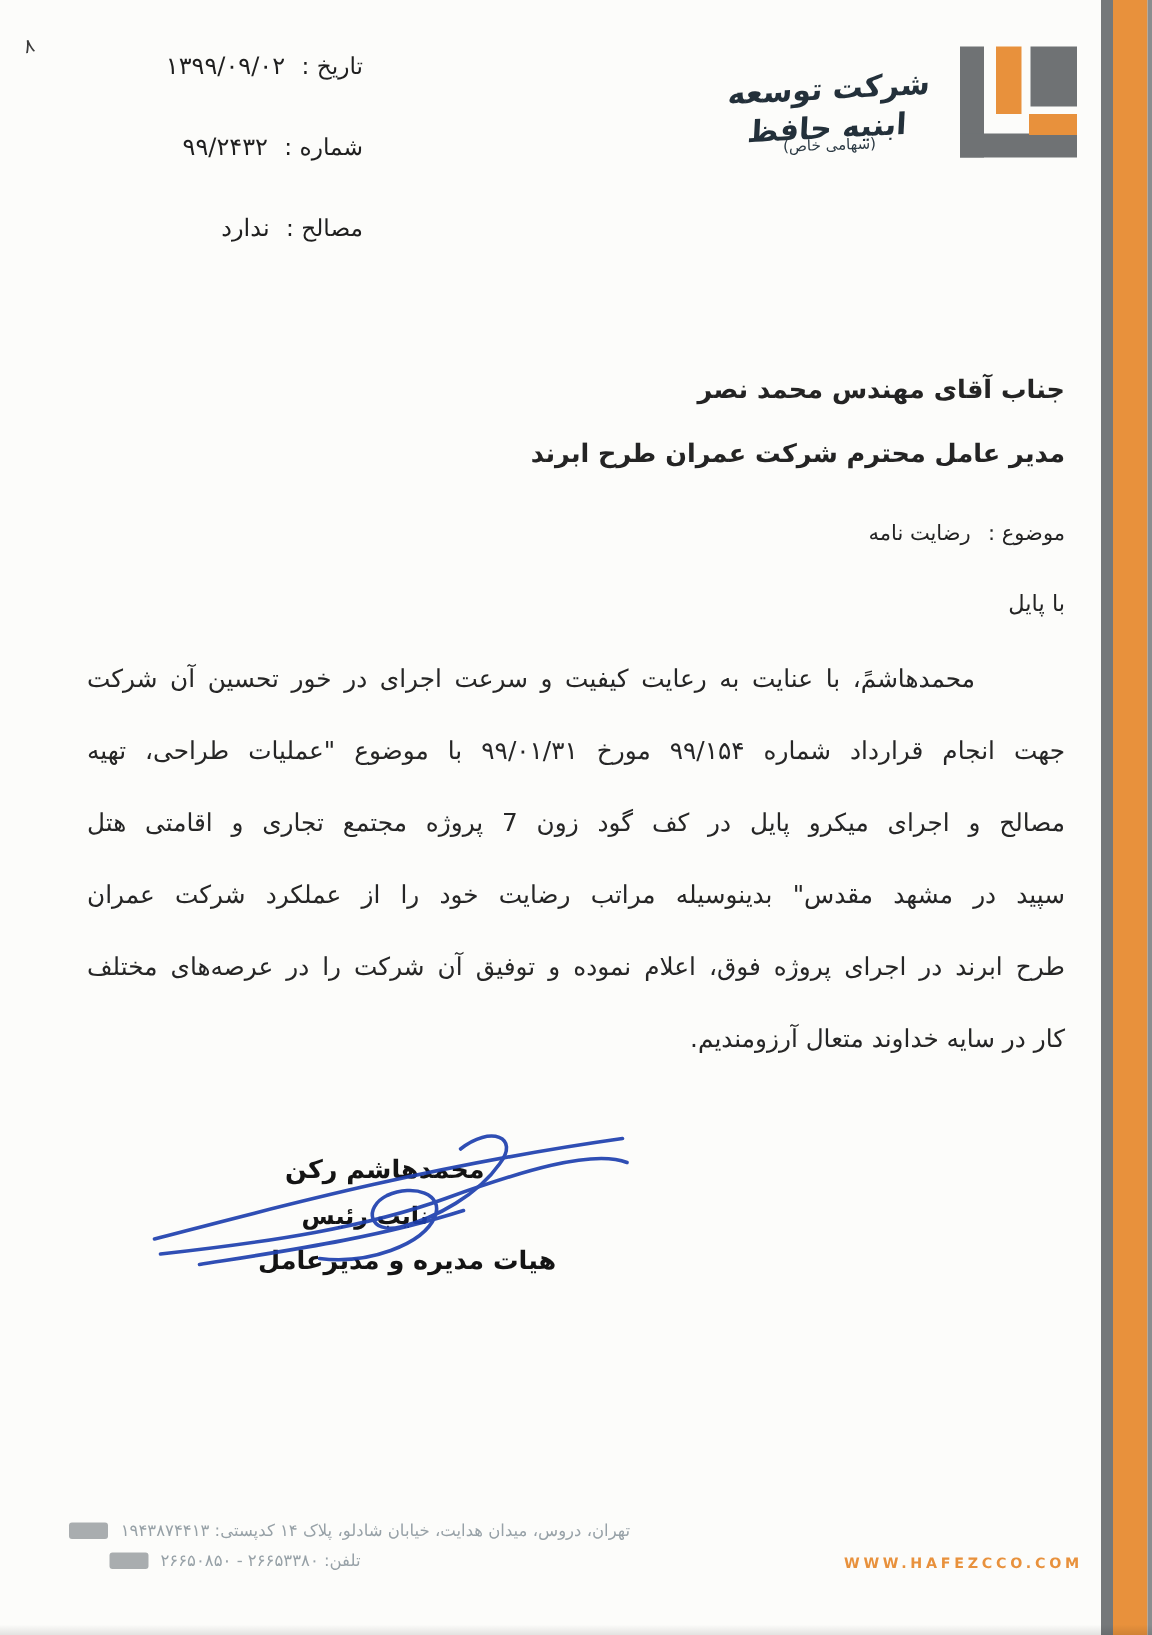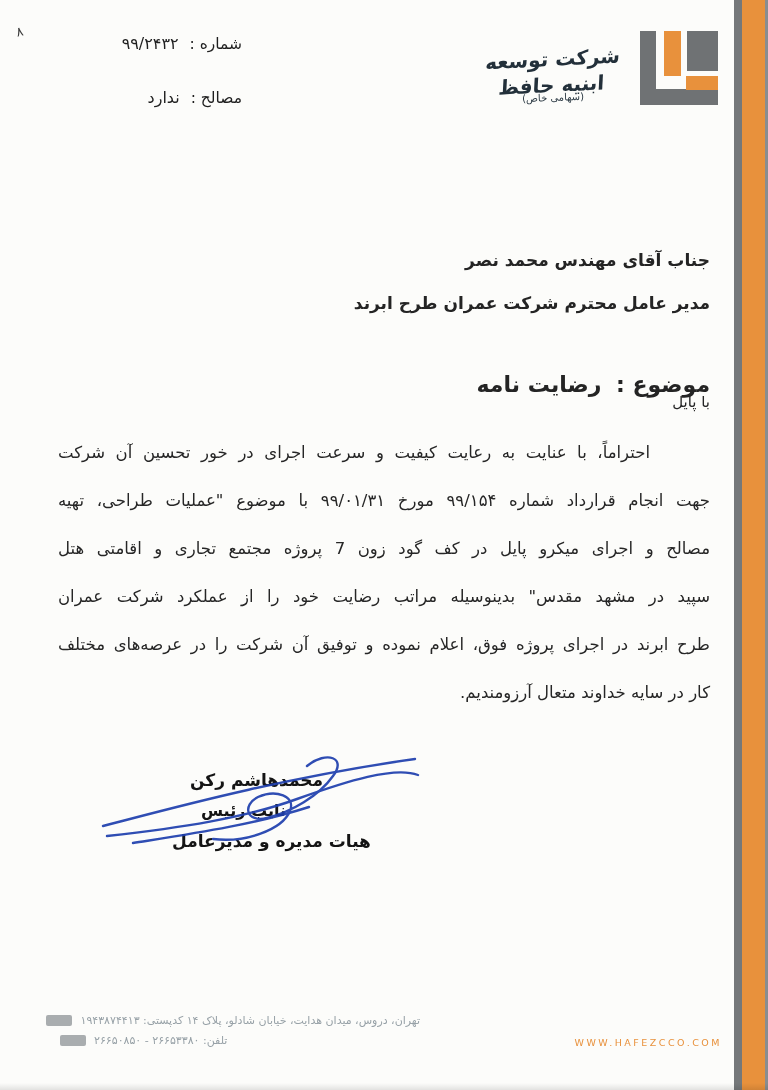--- a/index.html
+++ b/index.html
@@ -39,21 +39,21 @@
   .brand-name { position:absolute; right:136px; top:46px; width:160px; text-align:center;
                 direction:rtl; font-size:20px; font-weight:bold; color:#23303a;
                 transform:rotate(-3deg) skewX(-6deg); line-height:1.3; }
   .brand-type { position:absolute; right:170px; top:92px; width:90px; text-align:center;
                 direction:rtl; font-size:10px; color:#2c3a44; transform:rotate(-2deg); }
 
   
   .rtl-line { position:absolute; right:58px; direction:rtl; text-align:right; white-space:nowrap; }
   .recipient-1 { top:250px; font-size:17px; font-weight:bold; }
   .recipient-2 { top:293px; font-size:17px; font-weight:bold; }
-  .subject     { top:348px; font-size:22px; font-weight:bold;margin-top:24px; }
+  .subject     { top:348px; font-size:14px; font-weight:normal; }
   .subject .val{ margin-right:7px; }
   .salutation  { top:393px; font-size:15px; }
 
   
   .body-block { position:absolute; left:58px; right:58px; top:429px; direction:rtl; }
   .body-line  { height:48px; line-height:48px; font-size:16.5px; color:#262626;
                 white-space:nowrap; text-align:right; }
   .body-line.justify { white-space:normal; text-align:justify; text-align-last:justify; }
   .body-line.indent  { padding-right:60px; }
 
@@ -61,38 +61,42 @@
   .sig-text { position:absolute; direction:rtl; white-space:nowrap; color:#141414; }
   .sig-name   { left:190px; top:770px; font-size:17px; font-weight:bold; }
   .sig-title1 { left:201px; top:801px; font-size:16px; font-weight:bold; }
   .sig-title2 { left:152px; top:831px; font-size:17px; font-weight:bold; letter-spacing:1px;margin-left:20px; }
   .sig-ink { position:absolute; left:95px; top:746px; width:330px; height:110px; }
 
   
   .footer-line { position:absolute; direction:rtl; white-space:nowrap;
                  font-size:11px; color:#97a1a7; display:flex; align-items:center; gap:8px;margin-left:24px; }
   .footer-address { top:1014px; right:348px; }
-  .footer-phone   { top:1034px; left:36px; flex-direction:row; }
+  .footer-phone   { top:1034px; left:49px; flex-direction:row; }
   .footer-marker  { display:inline-block; width:26px; height:11px; border-radius:2px;
                     background:#a9adaf; flex:none; }
-  .website { position:absolute; right:46px; top:1037px; font-size:9.5px; font-weight:normal;
+  .website { position:absolute; right:46px; top:1037px; font-size:9.5px; font-weight:bold;
              letter-spacing:2.5px; }
 </style>
 </head>
 <body>
 
 <div class="page">
 
   <div class="stripe-gray" style="background: rgb(117, 120, 122);"></div>
   <div class="stripe-orange" style="background: rgb(232, 145, 60);"></div>
   <div class="stripe-edge" style="background: rgb(138, 141, 143);"></div>
 
   <div class="corner-mark">۸</div>
 
   <div class="meta">
+    <div class="meta-row">
+      <span>تاریخ :</span>
+      <span class="val">۱۳۹۹/۰۹/۰۲</span>
+    </div>
     <div class="meta-row">
       <span>شماره :</span>
       <span class="val">۹۹/۲۴۳۲</span>
     </div>
     <div class="meta-row">
       <span>مصالح :</span>
       <span class="val">ندارد</span>
     </div>
   </div>
 
@@ -111,21 +115,21 @@
   <div class="rtl-line recipient-1">جناب آقای مهندس محمد نصر</div>
 
   <div class="rtl-line subject">
     <span>موضوع :</span>
     <span class="val">رضایت نامه</span>
   </div>
 
   <div class="rtl-line salutation">با پایل</div>
 
   <div class="body-block">
-    <div class="body-line justify indent">احتراماً، با عنایت به رعایت کیفیت و سرعت اجرای در خور تحسین آن شرکت</div>
+    <div class="body-line justify indent">محمدهاشمً، با عنایت به رعایت کیفیت و سرعت اجرای در خور تحسین آن شرکت</div>
     <div class="body-line justify">جهت انجام قرارداد شماره ۹۹/۱۵۴ مورخ ۹۹/۰۱/۳۱ با موضوع "عملیات طراحی، تهیه</div>
     <div class="body-line justify">مصالح و اجرای میکرو پایل در کف گود زون 7 پروژه مجتمع تجاری و اقامتی هتل</div>
     <div class="body-line justify">سپید در مشهد مقدس" بدینوسیله مراتب رضایت خود را از عملکرد شرکت عمران</div>
     <div class="body-line justify">طرح ابرند در اجرای پروژه فوق، اعلام نموده و توفیق آن شرکت را در عرصه‌های مختلف</div>
     <div class="body-line">کار در سایه خداوند متعال آرزومندیم.</div>
   </div>
 
   <div class="sig-text sig-name">محمدهاشم رکن</div>
   <div class="sig-text sig-title1">نایب رئیس</div>
   <div class="sig-text sig-title2">هیات مدیره و مدیرعامل</div>

